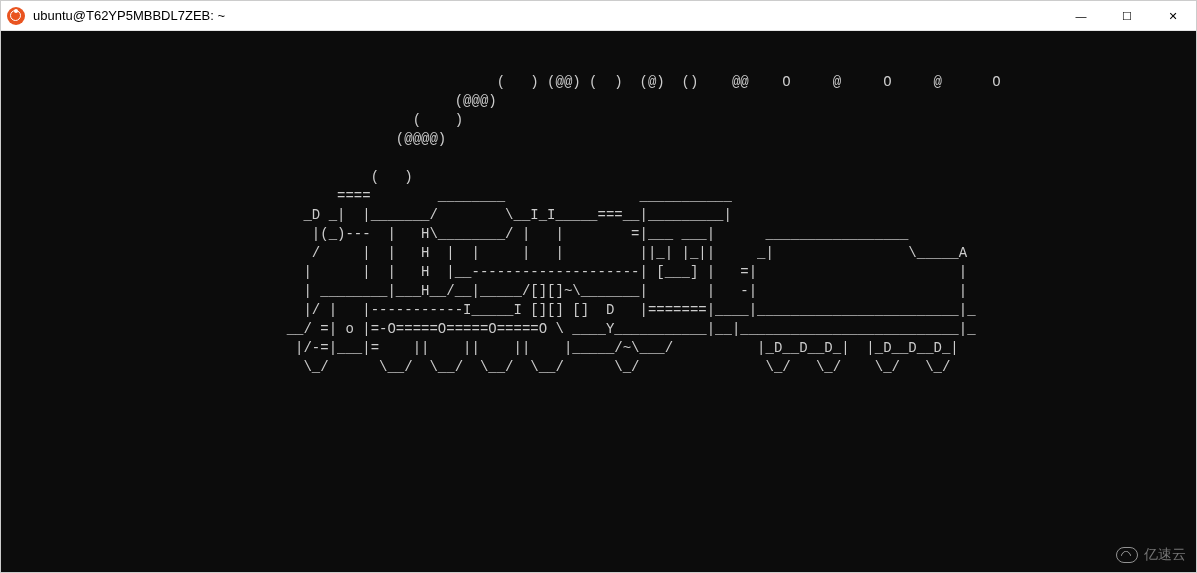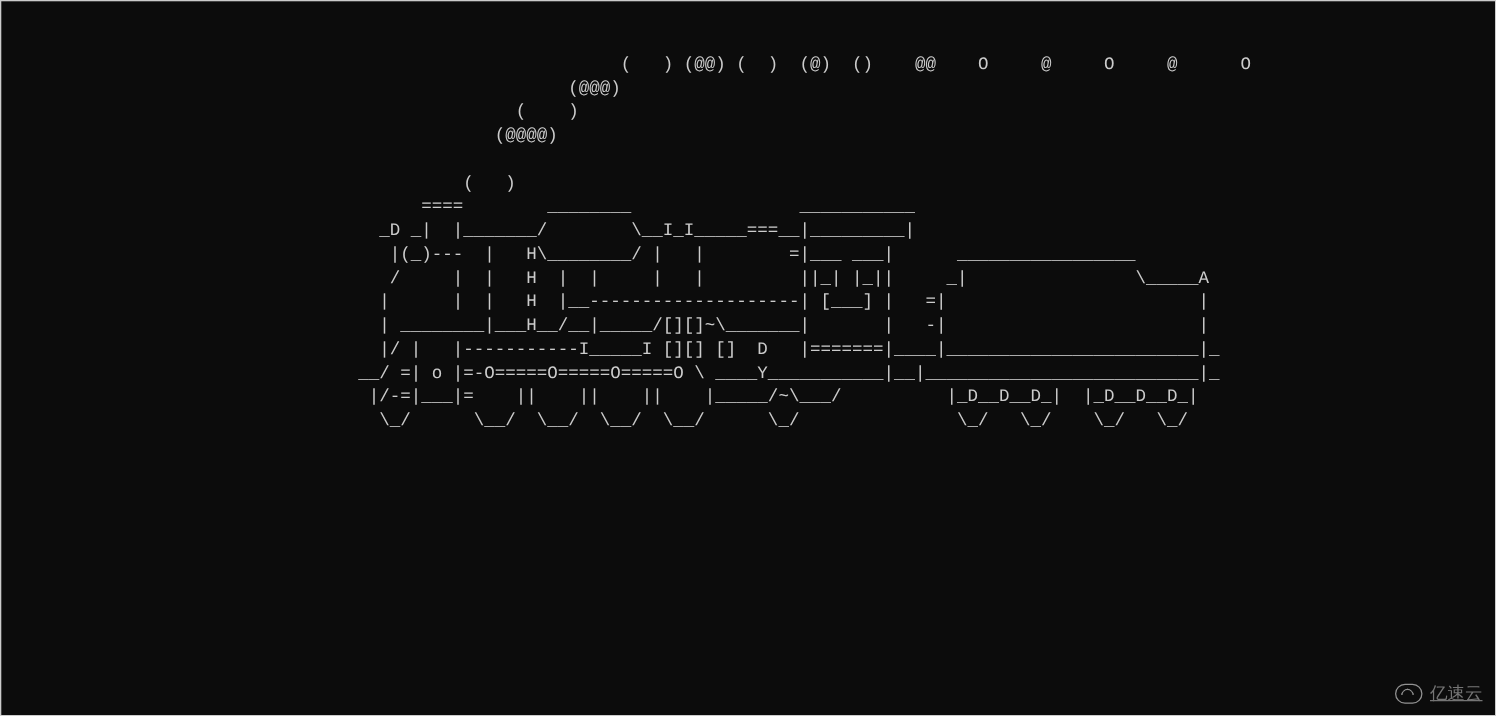--- a/index.html
+++ b/index.html
@@ -96,21 +96,20 @@
       position: absolute;
       right: 10px;
       bottom: 8px;
       display: flex;
       align-items: center;
       gap: 6px;
       color: #888;
       font-family: sans-serif;
       font-size: 14px;
       opacity: 0.85;
-      text-decoration: underline;
     }
     .watermark-icon {
       width: 22px;
       height: 16px;
       border: 1.5px solid #aaa;
       border-radius: 10px;
       position: relative;
     }
     .watermark-icon::before {
       content: "";
@@ -121,20 +120,29 @@
       border-radius: 50%;
       border-right-color: transparent;
       border-bottom-color: transparent;
       transform: rotate(45deg);
     }
   </style>
 </head>
 <body>
 
 <div class="window">
+  <div class="titlebar">
+    <div class="app-icon"></div>
+    <div class="title-text">ubuntu@T62YP5MBBDL7ZEB: ~</div>
+    <div class="win-controls">
+      <div class="win-btn">—</div>
+      <div class="win-btn">☐</div>
+      <div class="win-btn close">✕</div>
+    </div>
+  </div>
   <div class="terminal">
     <div class="ascii">                                                           (   ) (@@) (  )  (@)  ()    @@    O     @     O     @      O
                                                       (@@@)
                                                  (    )
                                                (@@@@)
 
                                             (   )
                                         ====        ________                ___________
                                     _D _|  |_______/        \__I_I_____===__|_________|
                                      |(_)---  |   H\________/ |   |        =|___ ___|      _________________

